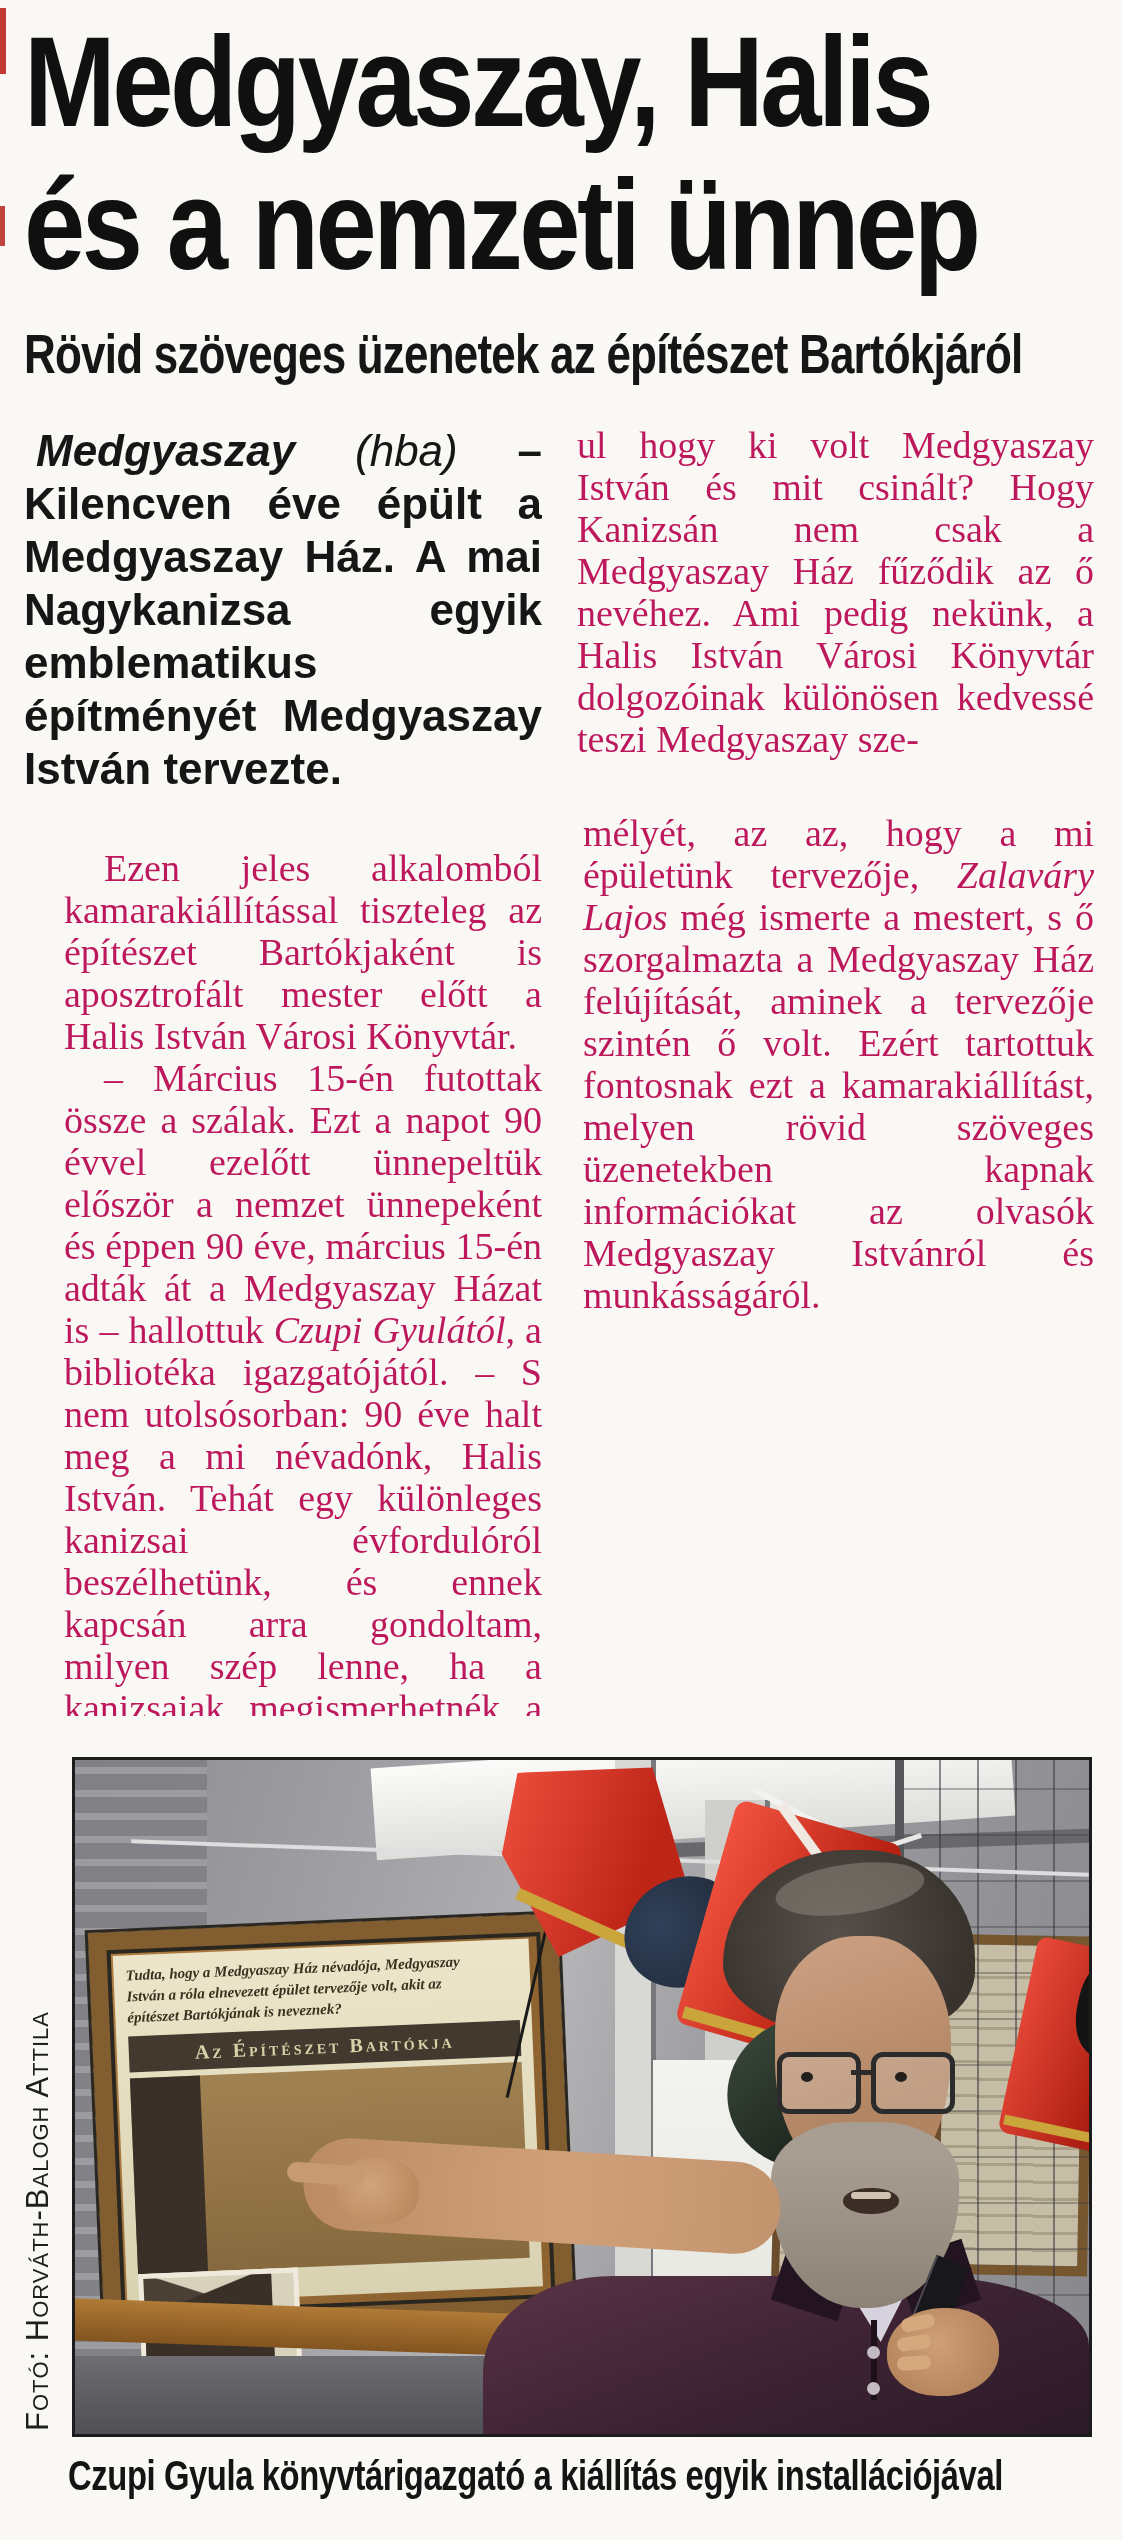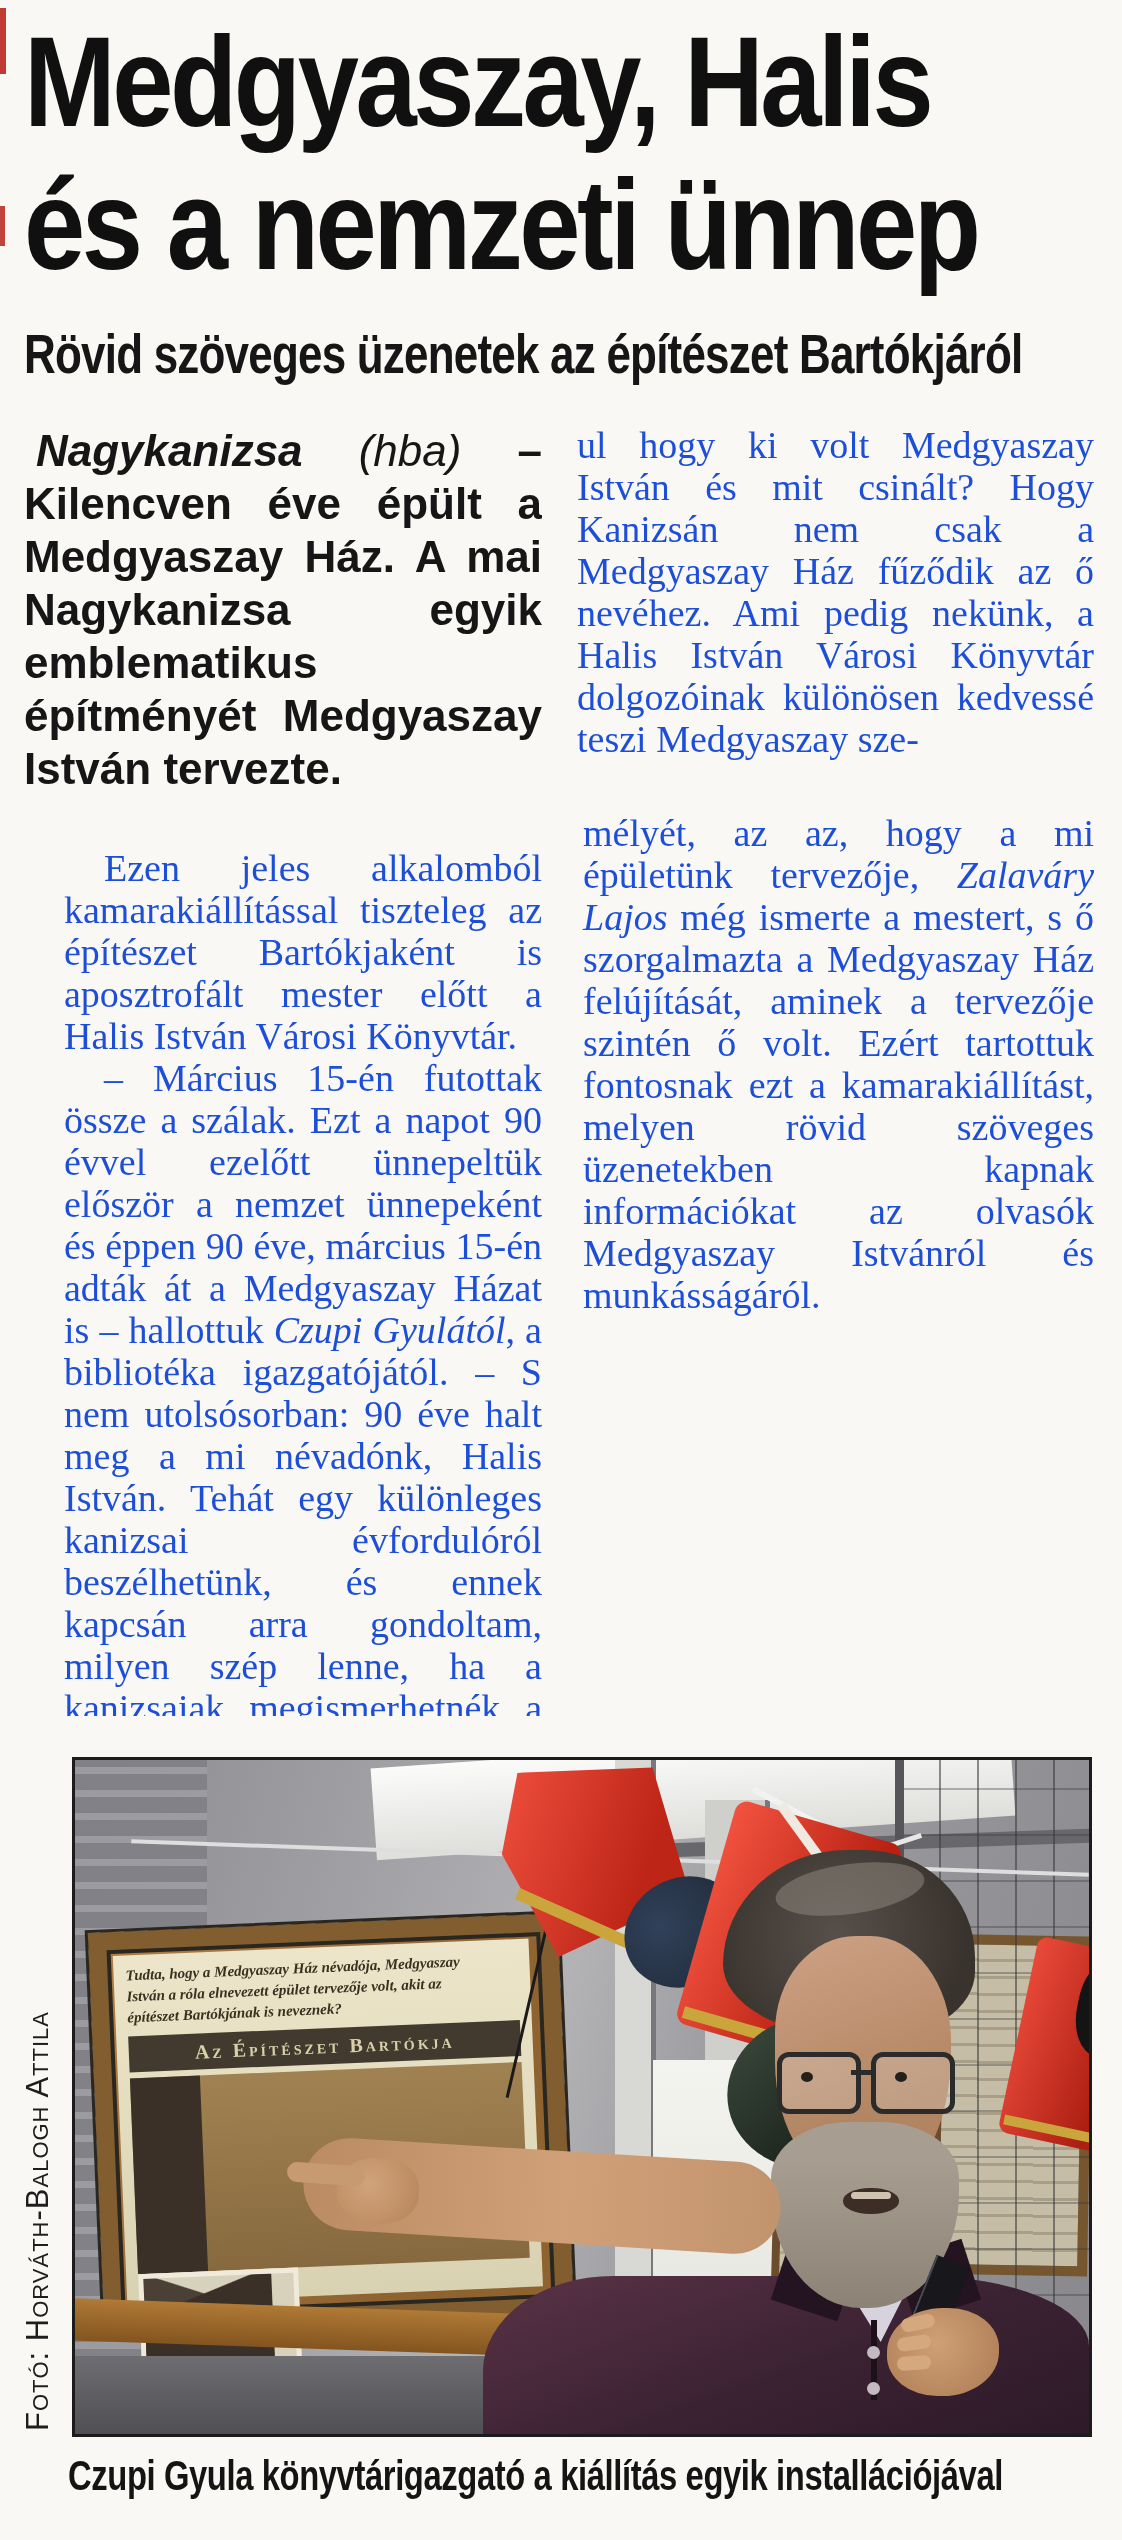--- a/index.html
+++ b/index.html
@@ -13,21 +13,21 @@
     font-weight:bold;font-size:55px;letter-spacing:-1px;color:#161616;
     transform:scaleX(.80);transform-origin:left top;white-space:nowrap;}
   
   .col{position:absolute;top:424px;text-align:justify;}
   .col-left{left:24px;width:518px;height:1292px;overflow:hidden;}
   .col-right{left:577px;width:517px;height:1320px;overflow:hidden;}
   .lead{font-family:"Liberation Sans",sans-serif;font-weight:bold;font-size:44px;
         line-height:53px;margin:0 0 52px 0;text-indent:12px;color:#161616;}
   .lead .loc{font-style:italic;}
   .lead .byline{font-style:italic;font-weight:normal;}
-  .bodyp{font-size:38px;line-height:42px;margin:0;color:#1d4ed8;}
+  .bodyp{font-size:38px;line-height:42px;margin:0;color:#be185d;}
   .indent{text-indent:40px;margin-left:40px;}
   .bodyp i{font-style:italic;}
   
   .pull{margin-top:60px;margin-bottom:0;}
   .pq-bar{height:20px;background:#2d5472;}
   .pq-bar-b{height:7px;background:#38608a;}
   .pq-text{font-family:"Liberation Sans",sans-serif;font-weight:bold;font-size:53px;
     line-height:71px;color:#9e2a24;padding:36px 0 40px 2px;letter-spacing:-1px;
     transform:scaleX(.93);transform-origin:left top;white-space:nowrap;}
   .p-after{margin-top:52px;margin-left:6px;}
@@ -174,21 +174,21 @@
   <div class="mark2"></div>
 
   <div class="headline">
     <div>Medgyaszay, Halis</div>
     <div>és a nemzeti ünnep</div>
   </div>
 
   <div class="subhead">Rövid szöveges üzenetek az építészet Bartókjáról</div>
 
   <div class="col col-left">
-    <p class="lead"><span class="loc">Nagykanizsa</span> <span class="byline">(hba)</span> <span>–</span> <span>Kilencven éve épült a Medgyaszay Ház. A mai Nagykanizsa egyik emblematikus építményét Medgyaszay István tervezte.</span></p>
+    <p class="lead"><span class="loc">Medgyaszay</span> <span class="byline">(hba)</span> <span>–</span> <span>Kilencven éve épült a Medgyaszay Ház. A mai Nagykanizsa egyik emblematikus építményét Medgyaszay István tervezte.</span></p>
     <p class="bodyp indent">Ezen jeles alkalomból kamarakiállítással tiszteleg az építészet Bartókjaként is aposztrofált mester előtt a Halis István Városi Könyvtár.</p>
     <p class="bodyp indent"><span>– Március 15-én futottak össze a szálak. Ezt a napot 90 évvel ezelőtt ünnepeltük először a nemzet ünnepeként és éppen 90 éve, március 15-én adták át a Medgyaszay Házat is – hallottuk </span><i>Czupi Gyulától</i><span>, a bibliotéka igazgatójától. – S nem utolsósorban: 90 éve halt meg a mi névadónk, Halis István. Tehát egy különleges kanizsai évfordulóról beszélhetünk, és ennek kapcsán arra gondoltam, milyen szép lenne, ha a kanizsaiak megismerhetnék a mindennek kapcsán „kivirágzó” dolgokat... Példá-</span></p>
   </div>
 
   <div class="col col-right">
     <p class="bodyp">ul hogy ki volt Medgyaszay István és mit csinált? Hogy Kanizsán nem csak a Medgyaszay Ház fűződik az ő nevéhez. Ami pedig nekünk, a Halis István Városi Könyvtár dolgozóinak különösen kedvessé teszi Medgyaszay sze-</p>
     <p class="bodyp p-after"><span>mélyét, az az, hogy a mi épületünk tervezője, </span><i>Zalaváry Lajos</i><span> még ismerte a mestert, s ő szorgalmazta a Medgyaszay Ház felújítását, aminek a tervezője szintén ő volt. Ezért tartottuk fontosnak ezt a kamarakiállítást, melyen rövid szöveges üzenetekben kapnak információkat az olvasók Medgyaszay Istvánról és munkásságáról.</span></p>
   </div>
 
   <div class="credit">Fotó: Horváth-Balogh Attila</div>

